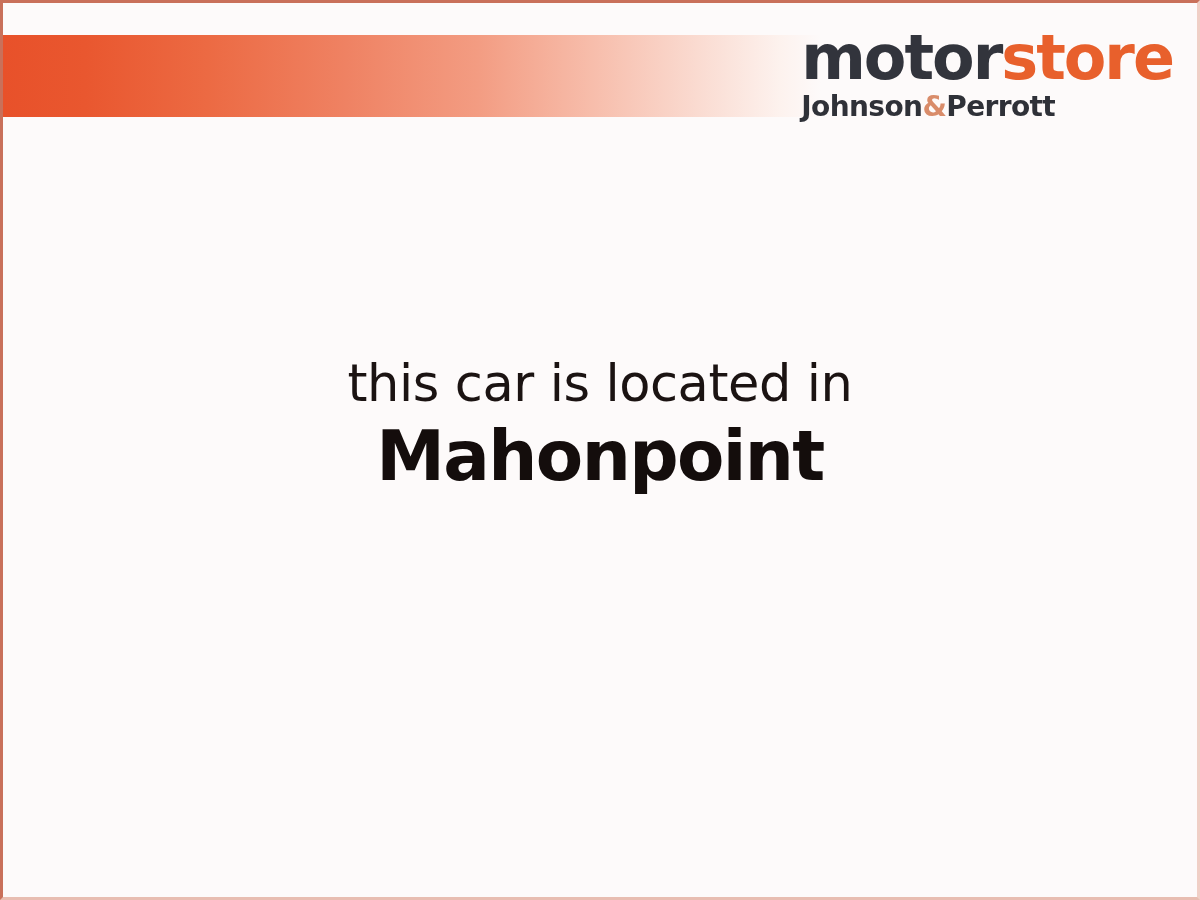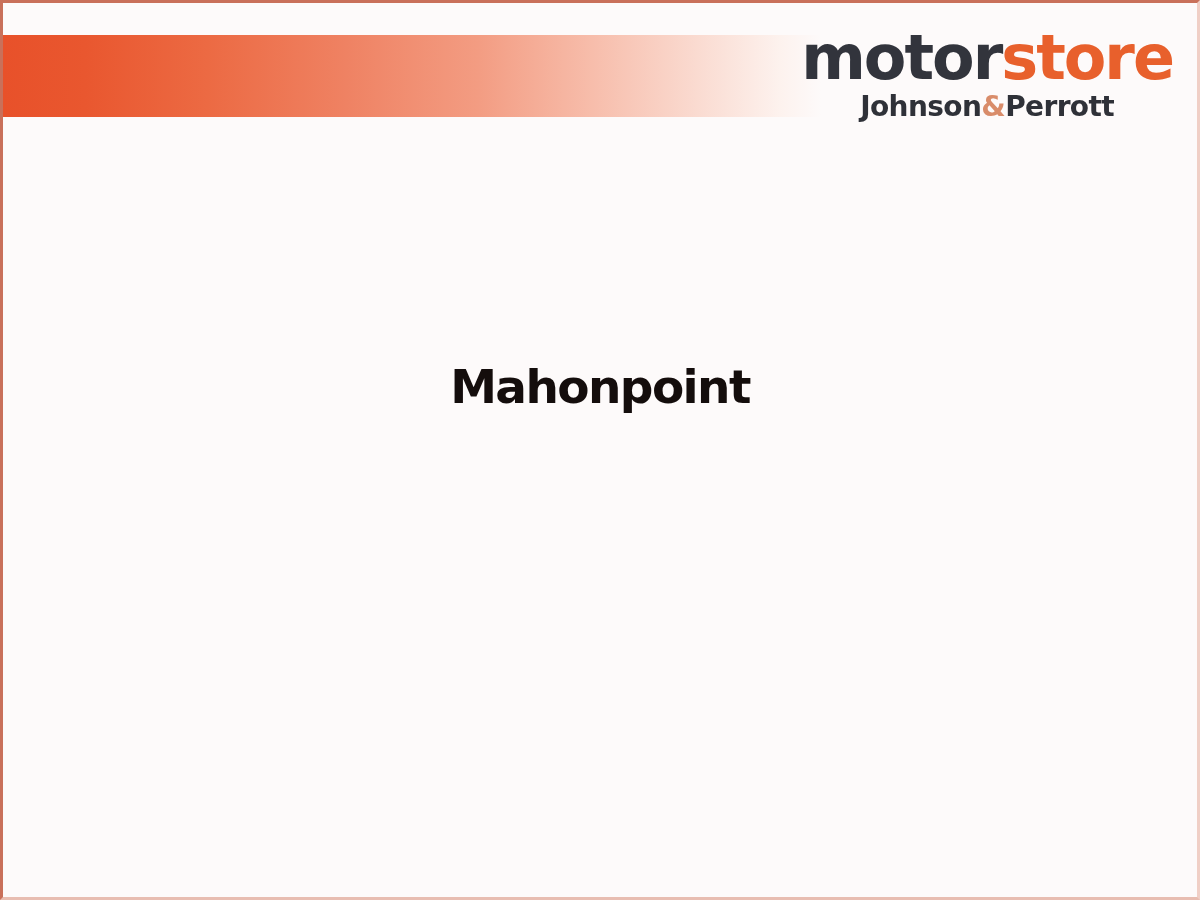--- a/index.html
+++ b/index.html
@@ -56,21 +56,21 @@
       #fdf2ee 95%,
       #fdfafa 100%
     );
   }
 
   
   #logo {
     position: absolute;
     right: 24px;
     top: 24px;
-    text-align: center;
+    text-align: left;
     line-height: 1;
     user-select: none;
   }
 
   #logo-wordmark {
     font-family: "DejaVu Sans", sans-serif;
     font-size: 62px;
     font-weight: bold;
     letter-spacing: -2.0px;
     line-height: 1;
@@ -107,21 +107,21 @@
     font-size: 51px;
     font-weight: 400;
     color: #1b1312;
     letter-spacing: -0.4px;
     line-height: 1.12;
     white-space: nowrap;
   }
 
   #message-line-2 {
     font-family: "DejaVu Sans", sans-serif;
-    font-size: 47px;
+    font-size: 69px;
     font-weight: bold;
     color: #140d0c;
     letter-spacing: -1.6px;
     line-height: 1.12;
     margin-top: 6px;
     white-space: nowrap;
   }
 </style>
 </head>
 <body>
@@ -130,15 +130,16 @@
   <div id="canvas-field"></div>
 
   <div id="brand-band"></div>
 
   <div id="logo">
     <div id="logo-wordmark"><span class="word-moto">motor</span><span class="word-store">store</span></div>
     <div id="logo-sub"><span>Johnson</span><span class="amp">&amp;</span><span>Perrott</span></div>
   </div>
 
   <div id="message">
+    <div id="message-line-1">this car is located in</div>
     <div id="message-line-2">Mahonpoint</div>
   </div>
 </div>
 
 </body></html>

